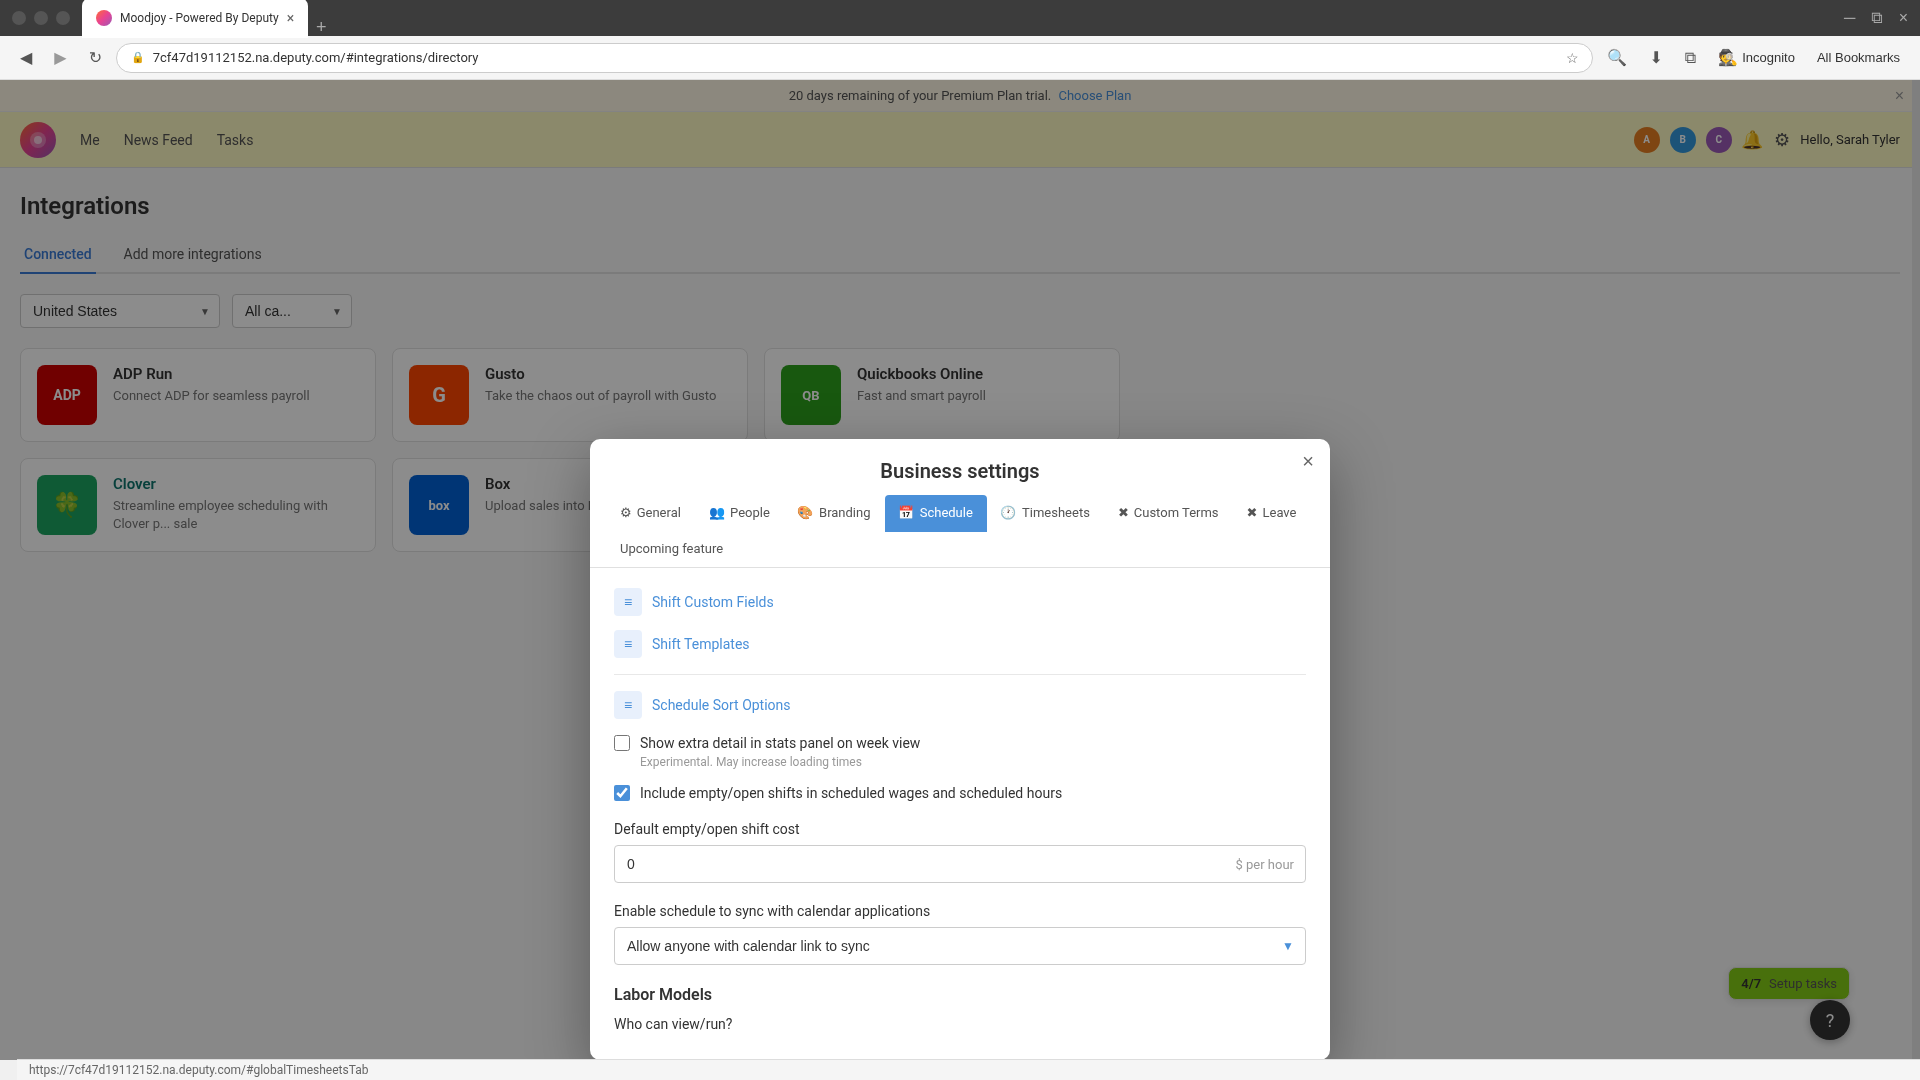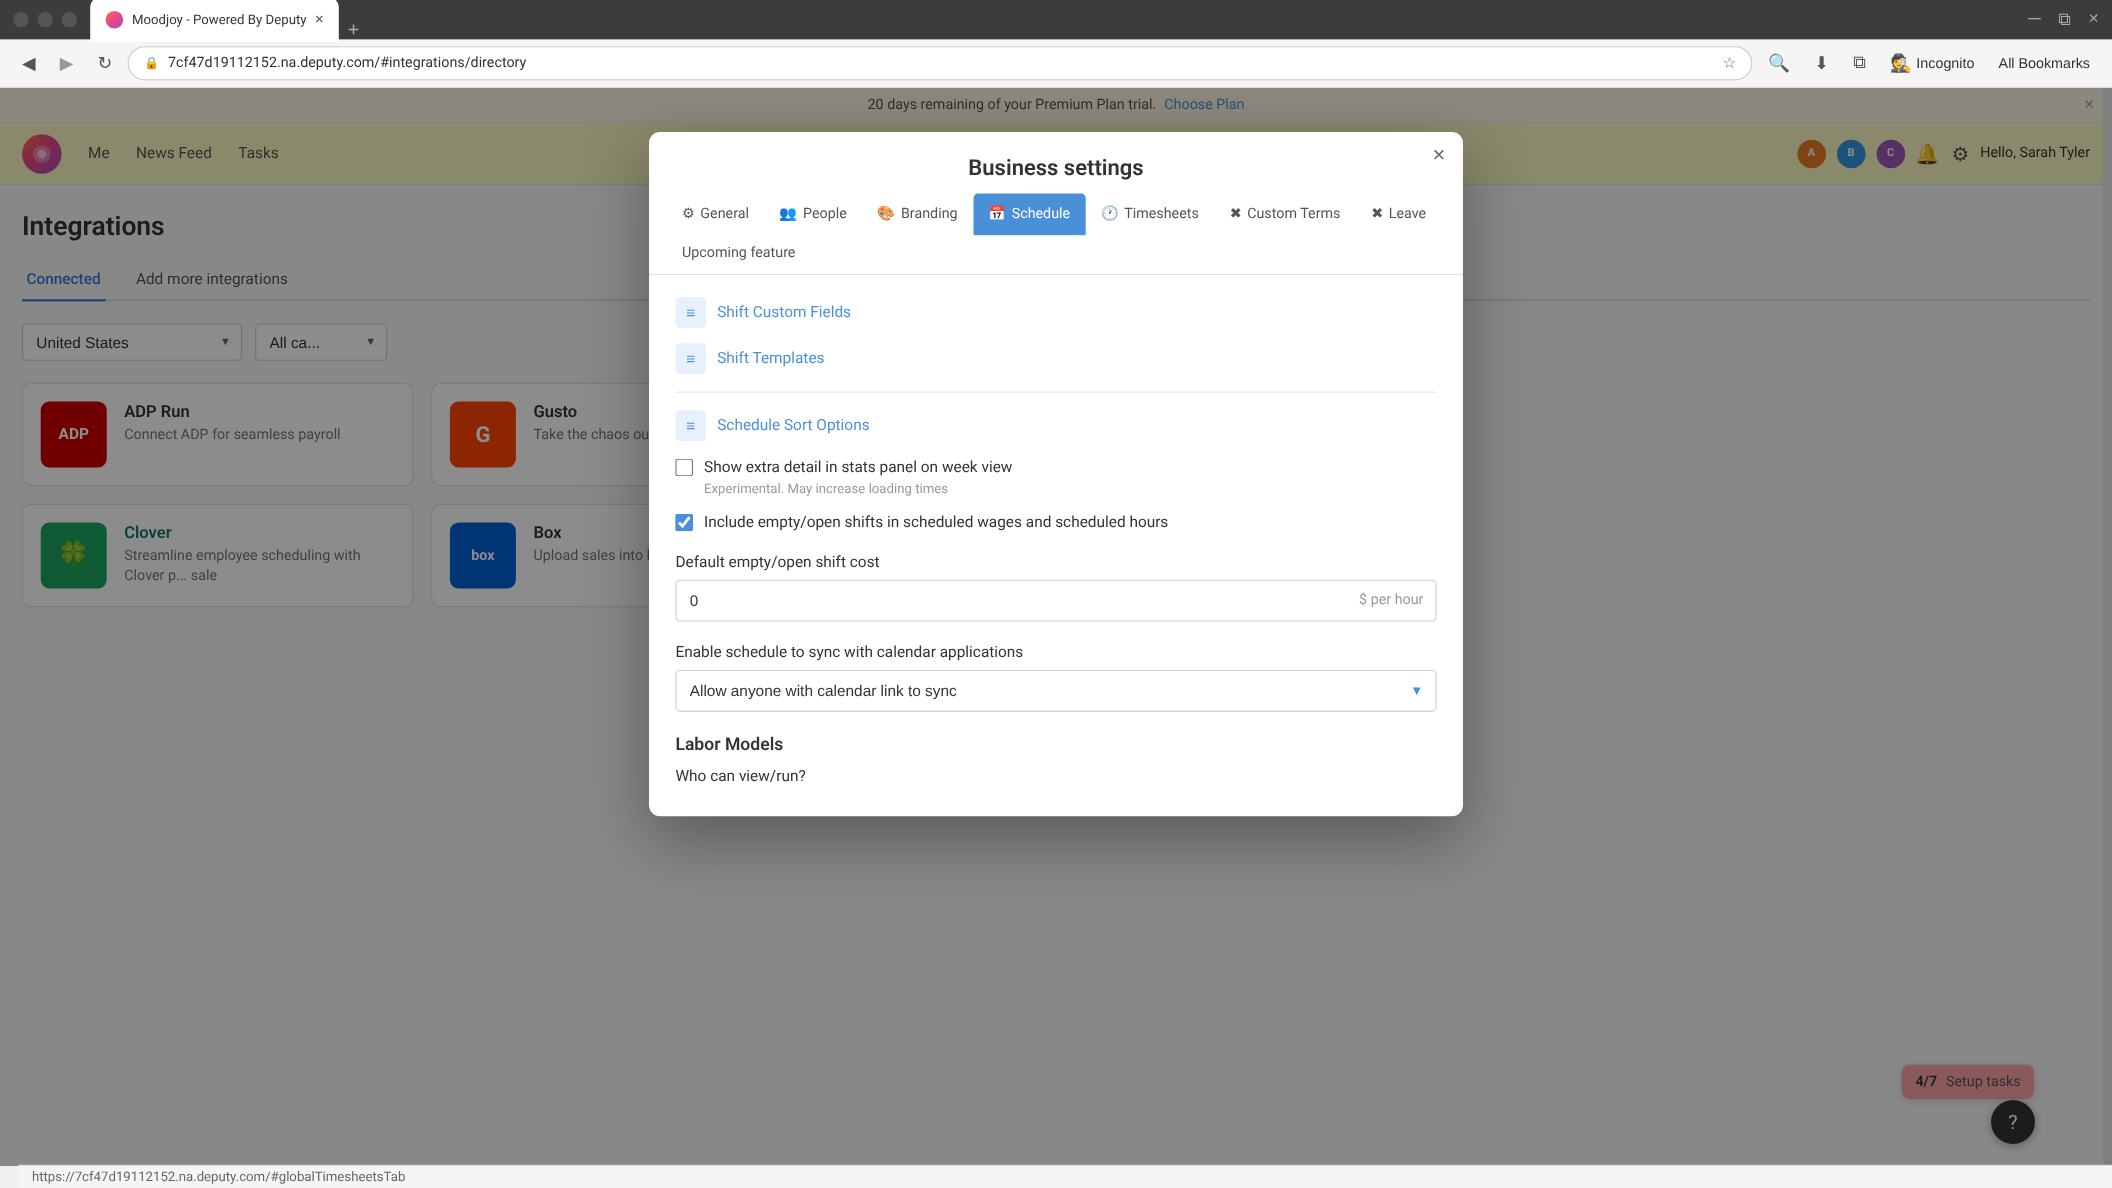--- a/index.html
+++ b/index.html
@@ -164,30 +164,30 @@
           </div>
           <div>
             <div style="font-size:15px;font-weight:600;color:#333;margin-bottom:4px;">FoodStorm</div>
             <div style="font-size:13px;color:#777;line-height:1.4;">Your complete catering software</div>
           </div>
         </div>
 
       </div>
     </div>
 
-    <div style="position:absolute;bottom:60px;right:70px;background:#fca5a5;border:1px solid #e0e0e0;border-radius:8px;padding:8px 12px;font-size:13px;color:#555;display:flex;align-items:center;gap:8px;cursor:pointer;box-shadow:0 2px 8px rgba(0,0,0,0.1);z-index:50;text-align:center;">
+    <div style="position:absolute;bottom:60px;right:70px;background:#84cc16;border:1px solid #e0e0e0;border-radius:8px;padding:8px 12px;font-size:13px;color:#555;display:flex;align-items:center;gap:8px;cursor:pointer;box-shadow:0 2px 8px rgba(0,0,0,0.1);z-index:50;text-align:center;">
       <span style="font-weight:600;color:#333;">4/7</span>
       <span>Setup tasks</span>
     </div>
 
     <div style="position:absolute;bottom:20px;right:70px;width:40px;height:40px;background:#333;border-radius:50%;display:flex;align-items:center;justify-content:center;color:#fff;font-size:18px;cursor:pointer;z-index:50;box-shadow:0 2px 8px rgba(0,0,0,0.3);">?</div>
 
     <div style="position:absolute;right:0;top:0;bottom:0;width:8px;background:#e8e8e8;"></div>
 
-    <div style="position:absolute;top:0;left:0;right:0;bottom:0;background:rgba(0,0,0,0.45);z-index:100;display:flex;align-items:flex-start;justify-content:center;padding-top:40px;">
+    <div style="position:absolute;top:0;left:0;right:0;bottom:0;background:rgba(0,0,0,0.45);z-index:100;display:flex;align-items:flex-end;justify-content:center;padding-top:72px;">
 
       <div style="background:#fff;border-radius:10px;width:740px;max-height:660px;overflow:hidden;box-shadow:0 20px 60px rgba(0,0,0,0.35);position:relative;">
 
         <div style="display:flex;align-items:center;justify-content:center;padding:20px 24px 0;position:relative;">
           <h2 style="font-size:20px;font-weight:600;color:#333;">Business settings</h2>
           <button style="position:absolute;right:16px;top:50%;transform:translateY(-50%);background:none;border:none;font-size:20px;color:#666;cursor:pointer;">×</button>
         </div>
 
         <div style="display:flex;align-items:center;padding:0 16px;border-bottom:1px solid #e0e0e0;margin-top:12px;flex-wrap:wrap;gap:0;">
           <div style="display:flex;align-items:center;gap:5px;padding:10px 14px;font-size:13px;color:#555;cursor:pointer;border-bottom:2px solid transparent;margin-bottom:-1px;white-space:nowrap;">

